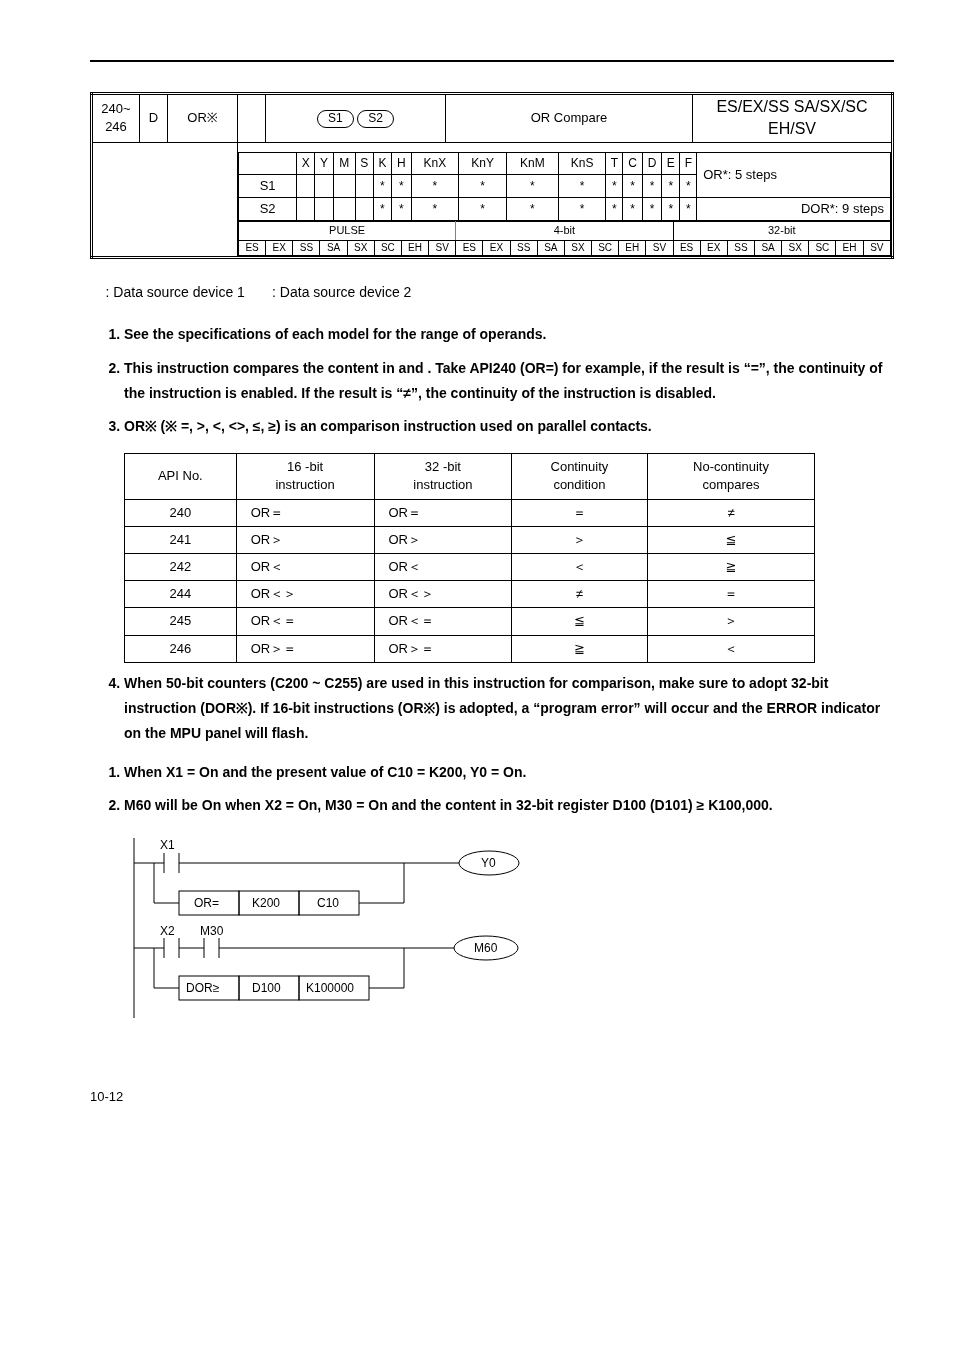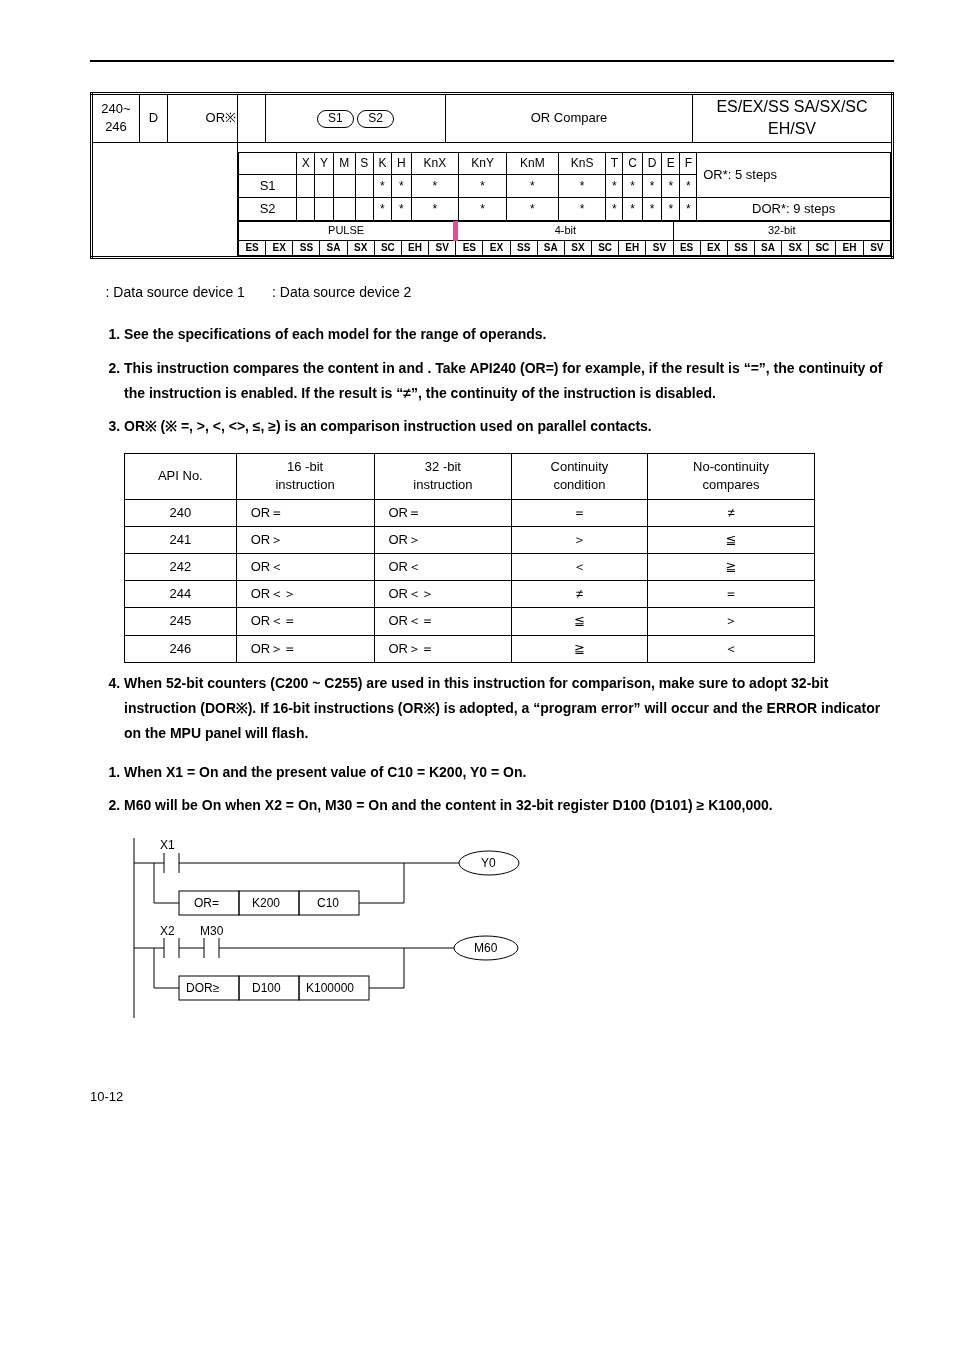--- a/index.html
+++ b/index.html
@@ -22,21 +22,21 @@
   .head-table .bb { border-bottom: 1px solid #000; }
   .head-table .br { border-right: 1px solid #000; }
   .opcell { padding: 6px 2px; }
   .opgrid { width: 100%; }
   .opgrid th, .opgrid td { border: 1px solid #000; text-align: center; font-size: 12px; padding: 2px 0; }
   .opgrid th { font-weight: normal; }
   .opgrid .lab { font-size: 13px; padding: 2px 6px; }
   .pulse-table { width: 100%; }
   .pulse-table td { font-size: 10px; text-align: center; padding: 0; }
   .pulse-head td { border-top: 1px solid #000; border-bottom: 1px solid #000; font-size: 11px; padding: 1px 0; }
-  .pulse-cells td { border: 1px solid #000; width: 4.16%; font-weight: bold; }
+  .pulse-cells td { border: 1px solid #000; width: 4.16%; }
   .desc { margin: 24px 0 20px 0; font-size: 14px; }
   .section ol { padding-left: 34px; margin: 6px 0 14px 0; }
   .section ol li { margin: 8px 0; line-height: 1.8; font-weight: bold; }
   .api-table { width: 86%; margin-left: 34px; padding-left: 33px; }
   .api-table th, .api-table td { border: 1px solid #000; text-align: center; padding: 4px 8px; font-size: 13px; }
   .api-table th { font-weight: normal; background: #fff; }
   .api-table td.l { text-align: left; padding-left: 14px; }
   .ladder { margin-left: 34px; margin-top: 10px; }
   .footer { margin-top: 60px; font-size: 13px; }
   .oval {
@@ -55,21 +55,21 @@
 
 <div class="page">
   <div class="topline"></div>
 
   <table class="head-table double-border">
     <tbody>
         <tr>
       <td class="br bb" style="width:48px; padding:4px 2px; white-space:pre-line;">240~
 246</td>
       <td class="br bb" style="width:28px;">D</td>
-      <td class="br bb" style="width:70px;text-align:right;">OR※</td>
+      <td class="br bb" style="width:70px;">OR※</td>
       <td class="br bb" style="width:28px;"></td>
       <td class="br bb opcell" style="width:180px;">
         <span class="oval">S1</span>
         <span class="oval">S2</span>
       </td>
       <td class="br bb">OR Compare</td>
       <td class="bb" style="width:200px; font-size:16px;">ES/EX/SS SA/SX/SC EH/SV</td>
     </tr>
     <tr>
       <td colspan="3" class="br" style="height:10px;"></td>
@@ -127,28 +127,28 @@
                   <td>*</td>
                   <td>*</td>
                   <td>*</td>
                   <td>*</td>
                   <td>*</td>
                   <td>*</td>
                   <td>*</td>
                   <td>*</td>
                   <td>*</td>
                   <td>*</td>
-            <td class="lab" style="text-align:center;">DOR*: 9 steps</td>
+            <td class="lab" style="text-align:right;">DOR*: 9 steps</td>
           </tr>
         </tbody>
             </table>
         <table class="pulse-table">
           <tbody>
                 <tr class="pulse-head">
-            <td colspan="8" style="border-left:1px solid #000;border-right:5px solid #ec4899;margin-top:47px;">PULSE</td>
+            <td colspan="8" style="border-left:1px solid #000;border-right:1px solid #ec4899;margin-top:47px;">PULSE</td>
             <td colspan="8" style="border-right:1px solid #000;">4-bit</td>
             <td colspan="8" style="border-right:1px solid #000;">32-bit</td>
           </tr>
           <tr class="pulse-cells">
             <td>ES</td>
                   <td>EX</td>
                   <td>SS</td>
                   <td>SA</td>
             <td>SX</td>
                   <td>SC</td>
@@ -241,21 +241,21 @@
             <td>246</td>
             <td class="l">OR＞＝</td>
             <td class="l">OR＞＝</td>
             <td>≧</td>
             <td>＜</td>
           </tr>
     </tbody>
       </table>
 
     <ol start="4">
-      <li>When 52-bit counters (C200 ~ C255) are used in this instruction for comparison, make sure to adopt 32-bit instruction (DOR※). If 16-bit instructions (OR※) is adopted, a “program error” will occur and the ERROR indicator on the MPU panel will flash.</li>
+      <li>When 50-bit counters (C200 ~ C255) are used in this instruction for comparison, make sure to adopt 32-bit instruction (DOR※). If 16-bit instructions (OR※) is adopted, a “program error” will occur and the ERROR indicator on the MPU panel will flash.</li>
     </ol>
   </div>
 
   <div class="section">
     <ol>
       <li>When X1 = On and the present value of C10 = K200, Y0 = On.</li>
       <li>M60 will be On when X2 = On, M30 = On and the content in 32-bit register D100 (D101) ≥ K100,000.</li>
     </ol>
 
     <div class="ladder">

